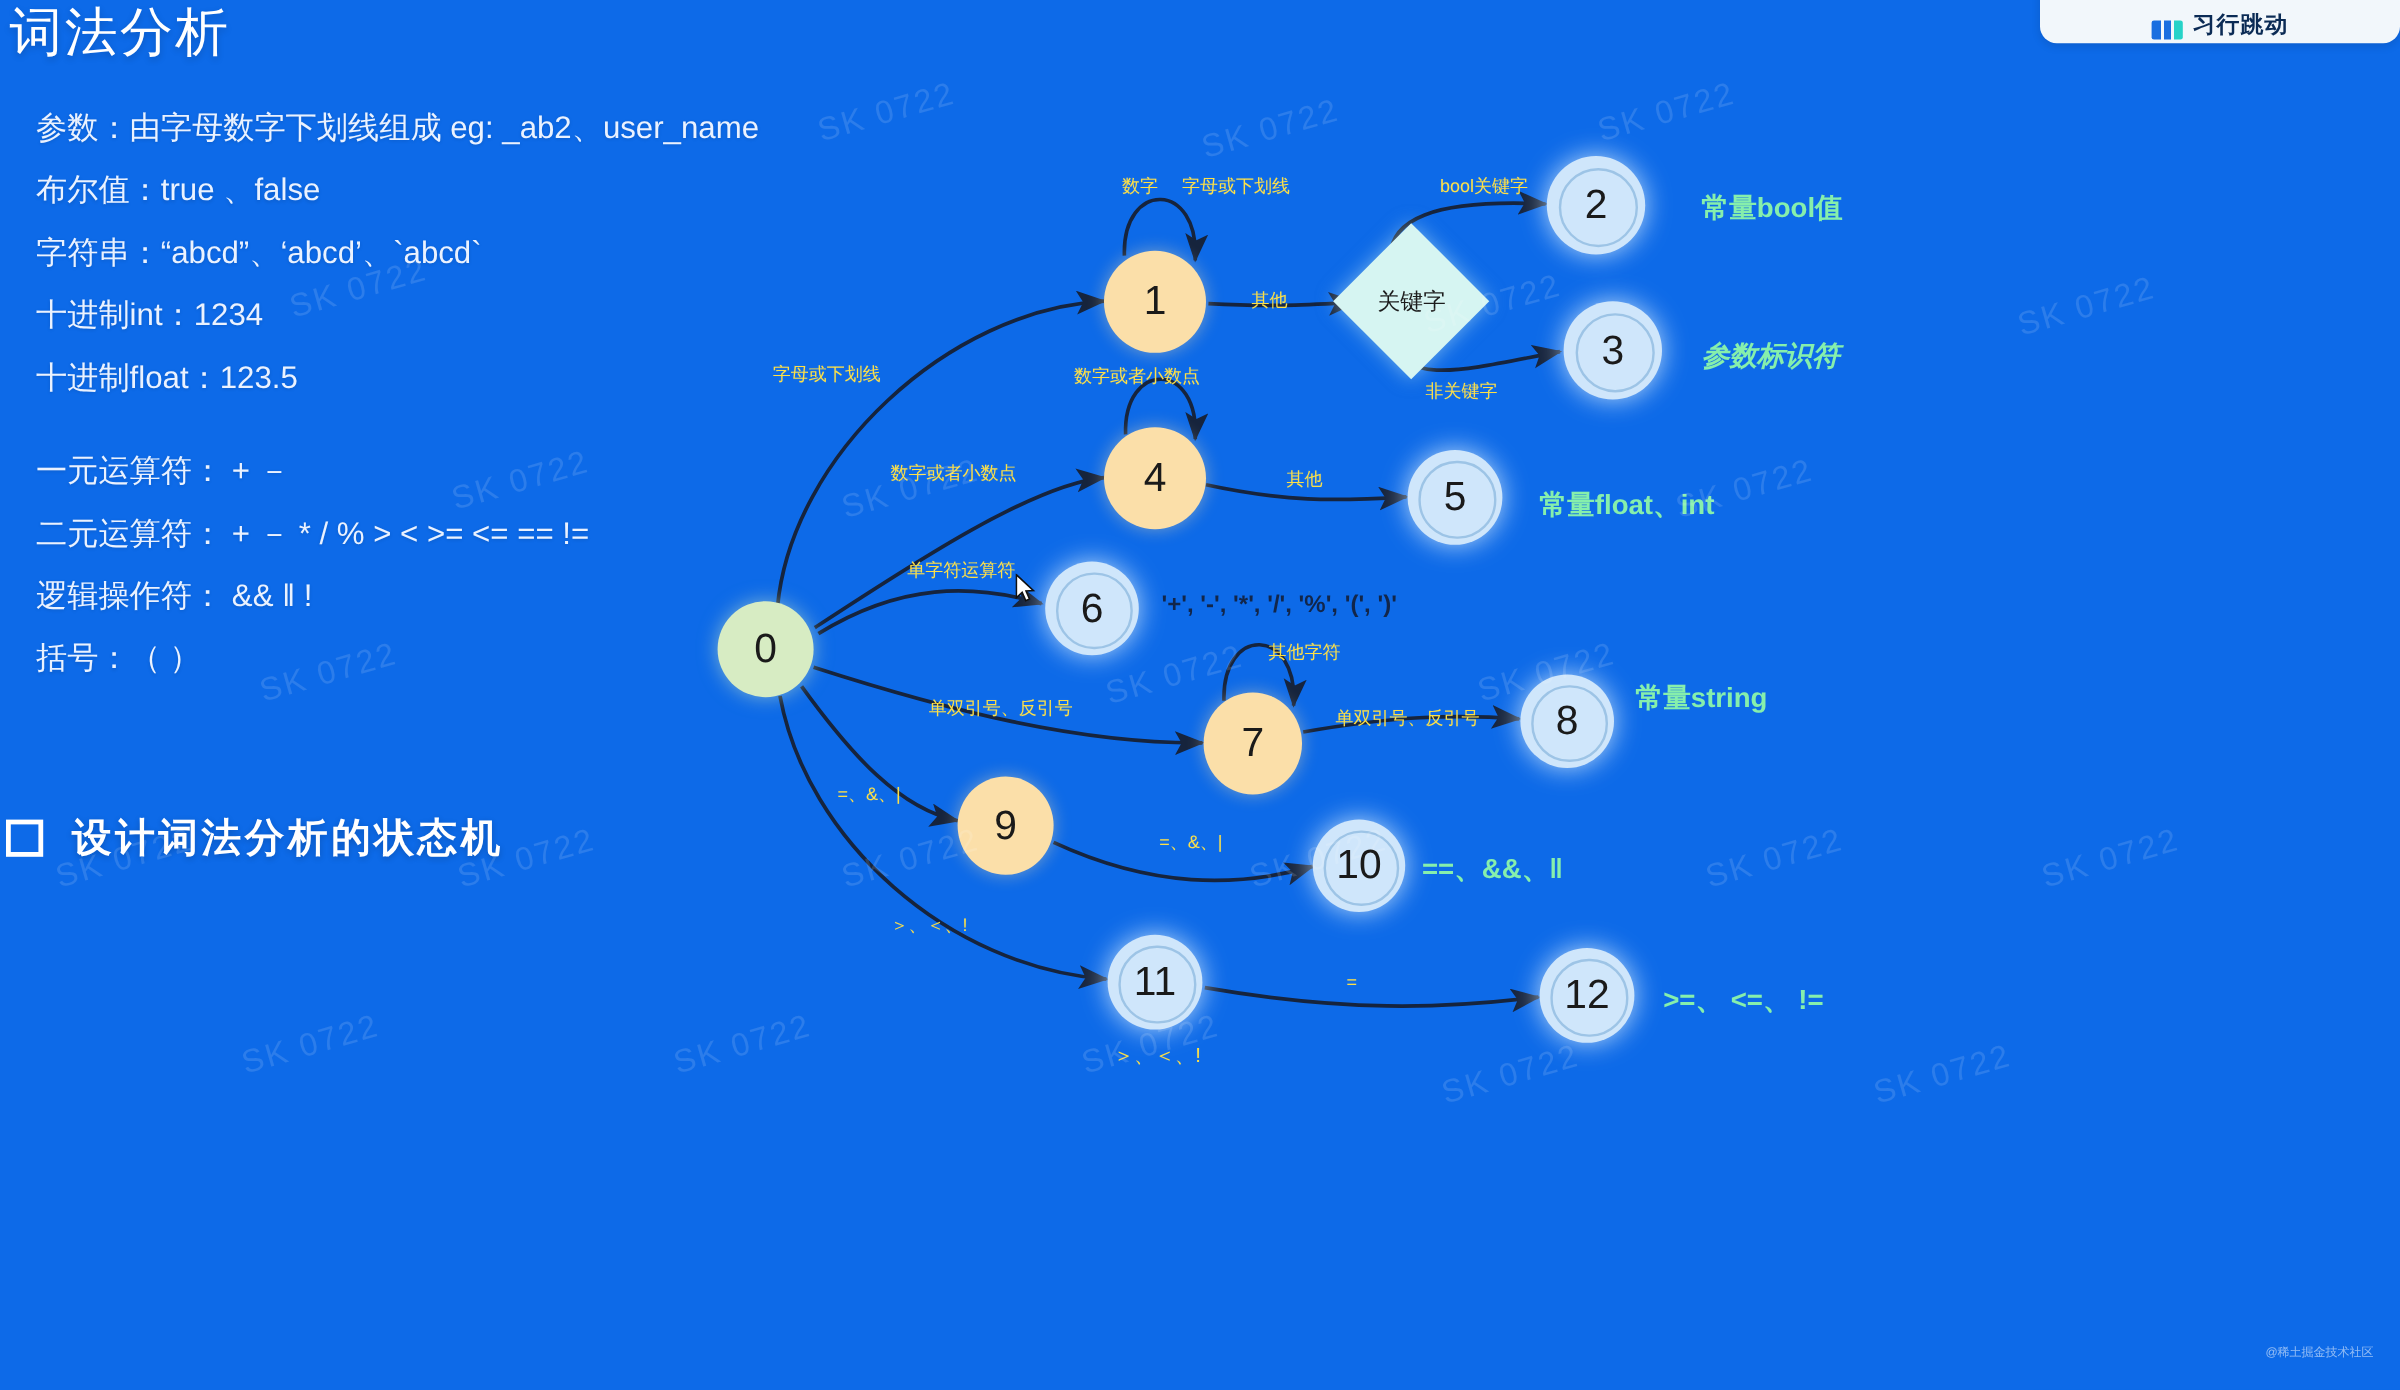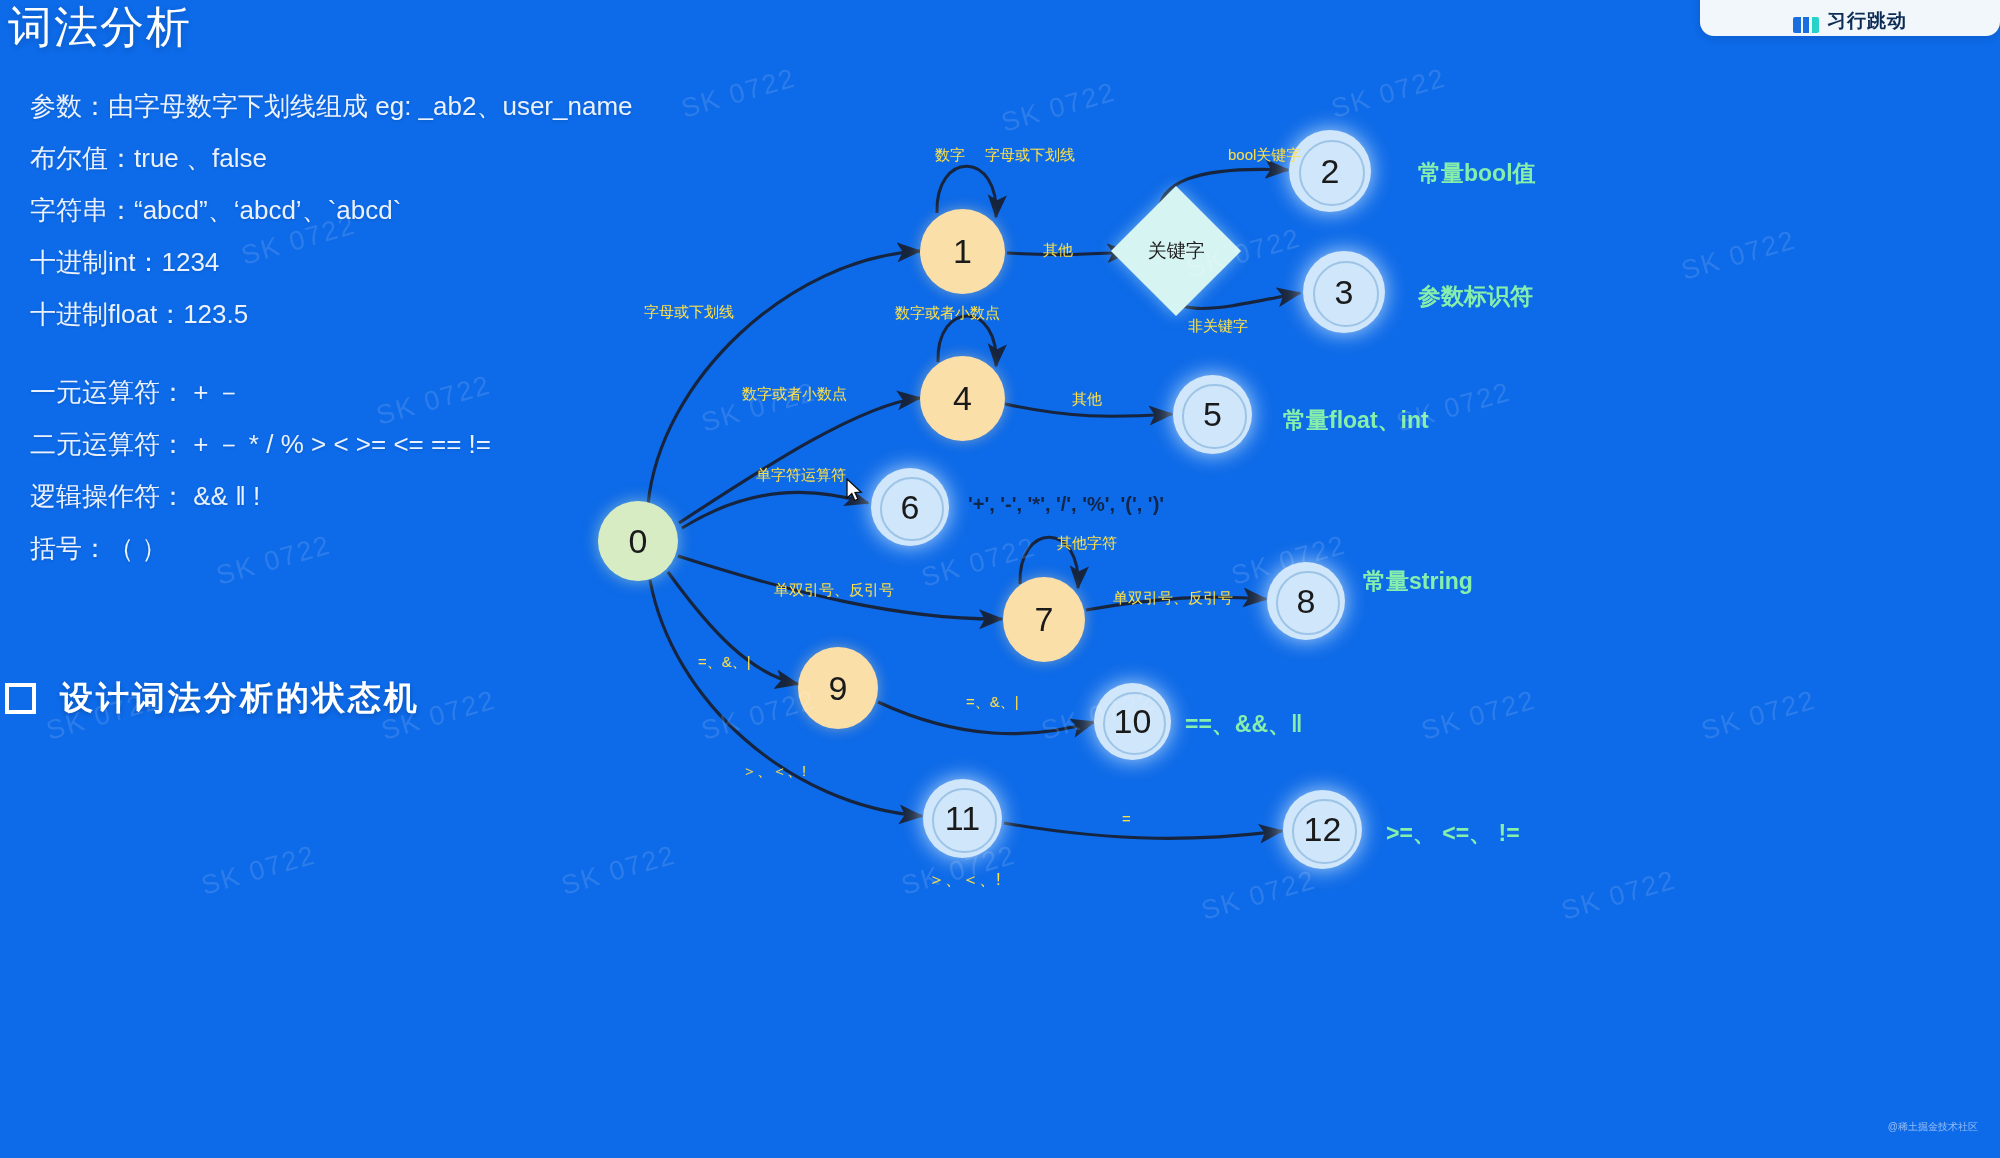--- a/index.html
+++ b/index.html
@@ -218,36 +218,36 @@
   </div>
 
   <div class="diamond" style="left:1130px;top:205px;width:92px;height:92px;">
     <span>关键字</span>
   </div>
 
   <div class="edge-label" style="left:644px;top:303px;">字母或下划线</div>
   <div class="edge-label" style="left:935px;top:146px;">数字</div>
   <div class="edge-label" style="left:985px;top:146px;">字母或下划线</div>
   <div class="edge-label" style="left:1043px;top:241px;">其他</div>
-  <div class="edge-label" style="left:1200px;top:146px;margin-left:28px;">bool关键字</div>
+  <div class="edge-label" style="left:1200px;top:146px;">bool关键字</div>
   <div class="edge-label" style="left:1188px;top:317px;">非关键字</div>
   <div class="edge-label" style="left:742px;top:385px;">数字或者小数点</div>
   <div class="edge-label" style="left:895px;top:304px;">数字或者小数点</div>
   <div class="edge-label" style="left:1072px;top:390px;">其他</div>
   <div class="edge-label" style="left:756px;top:466px;">单字符运算符</div>
   <div class="edge-label" style="left:774px;top:581px;">单双引号、反引号</div>
   <div class="edge-label" style="left:1057px;top:534px;">其他字符</div>
   <div class="edge-label" style="left:1113px;top:589px;">单双引号、反引号</div>
   <div class="edge-label" style="left:698px;top:653px;">=、&amp;、|</div>
   <div class="edge-label" style="left:966px;top:693px;">=、&amp;、|</div>
   <div class="edge-label" style="left:742px;top:762px;">＞、＜、!</div>
   <div class="edge-label" style="left:1122px;top:810px;">=</div>
 
   <div class="side-label" style="left:1418px;top:158px;">常量bool值</div>
-  <div class="side-label" style="left:1418px;top:281px;">参数标识符</div>
+  <div class="side-label" style="left:1418px;top:281px;font-style:italic;">参数标识符</div>
   <div class="side-label" style="left:1283px;top:405px;">常量float、int</div>
   <div class="op-label" style="left:968px;top:493px;">'+', '-', '*', '/', '%', '(', ')'</div>
   <div class="side-label" style="left:1363px;top:566px;">常量string</div>
   <div class="side-label" style="left:1185px;top:709px;">==、&amp;&amp;、‖</div>
   <div class="edge-label" style="left:928px;top:868px;font-size:17px;">＞、＜、!</div>
   <div class="side-label" style="left:1386px;top:818px;">&gt;=、 &lt;=、 !=</div>
 </div>
 
 <div class="wm" style="left:240px;top:225px;">SK 0722</div>
 <div class="wm" style="left:375px;top:385px;">SK 0722</div>

